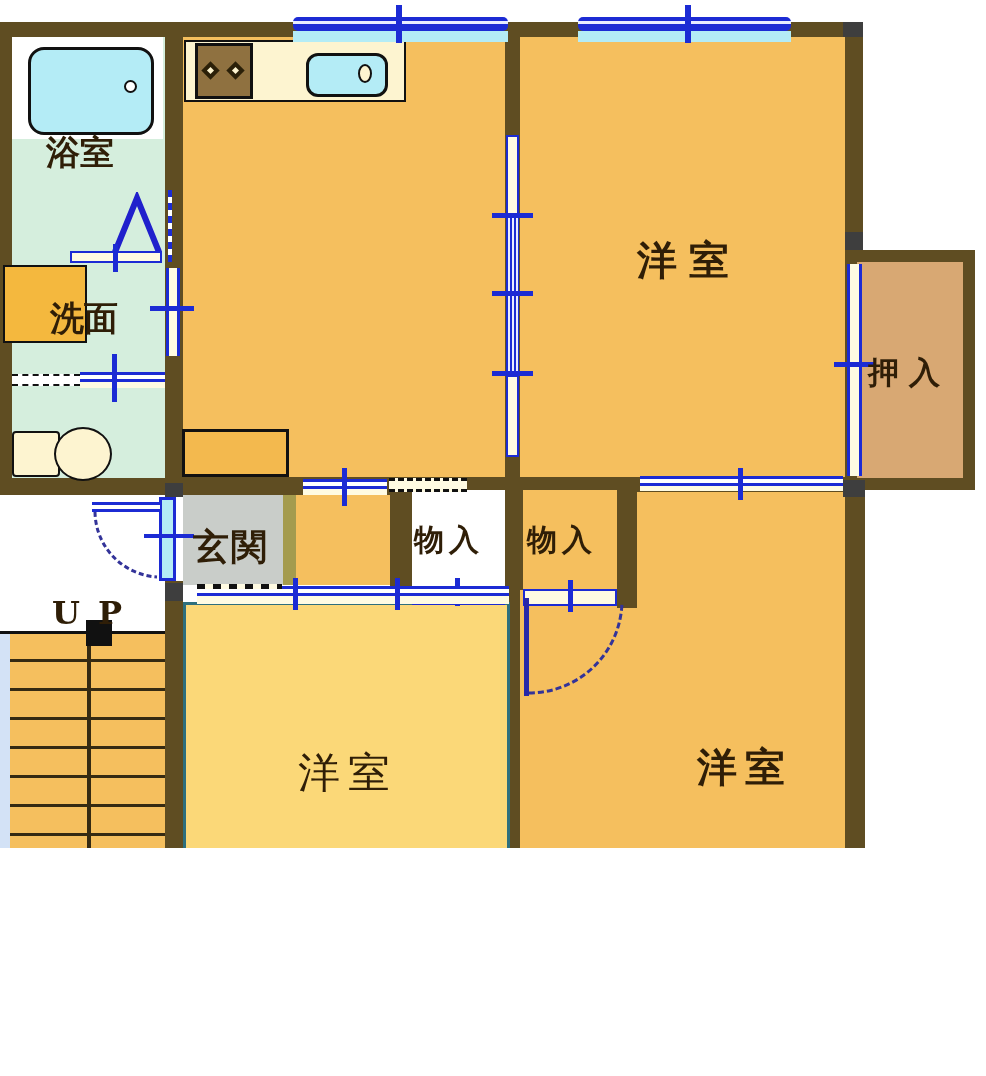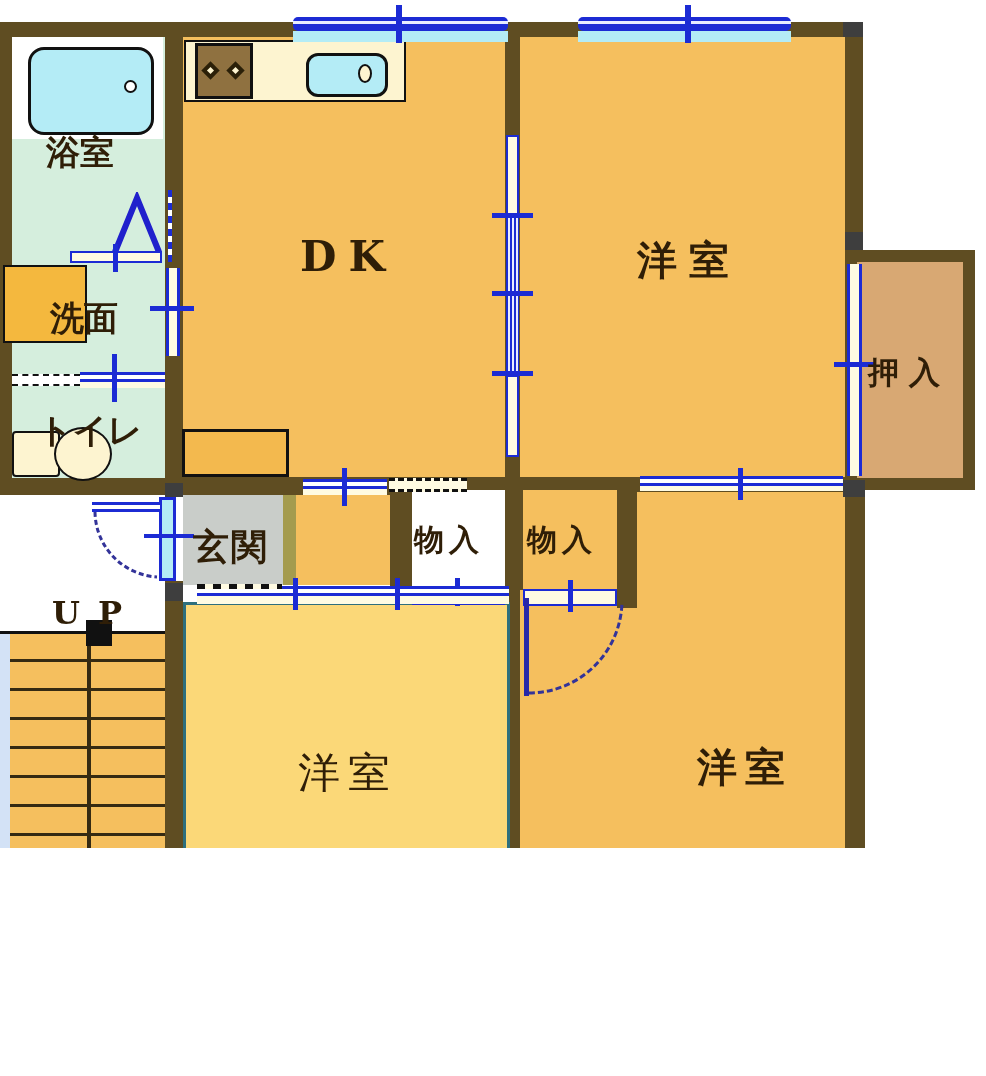--- a/index.html
+++ b/index.html
@@ -167,22 +167,20 @@
   </svg>
 
   <div class="abs" style="left:0px;top:631px;width:165px;height:3px;background:#111;"></div>
   <div class="abs" style="left:10px;top:633px;width:155px;height:284px;background:repeating-linear-gradient(to bottom,rgba(0,0,0,0) 0 26px,#352a12 26px 29px);"></div>
   <div class="abs" style="left:87px;top:633px;width:4px;height:284px;background:#352a12;"></div>
   <div class="abs" style="left:10px;top:914px;width:78px;height:3px;background:#352a12;"></div>
   <div class="abs" style="left:86px;top:620px;width:26px;height:26px;background:#111;"></div>
 
   <div class="lbl" style="left:46px;top:130px;font-size:34px;">浴室</div>
   <div class="lbl" style="left:50px;top:296px;font-size:34px;">洗面</div>
-  <div class="lbl" style="left:38px;top:408px;font-size:34px;">トイレ</div>
-  <div class="lbl" style="left:300px;top:232px;font-size:42px;font-family:'DejaVu Serif',serif;letter-spacing:12px;">DK</div>
   <div class="lbl" style="left:637px;top:233px;font-size:40px;letter-spacing:12px;">洋室</div>
   <div class="lbl" style="left:868px;top:352px;font-size:31px;letter-spacing:10px;">押入</div>
   <div class="lbl" style="left:193px;top:523px;font-size:36px;letter-spacing:2px;">玄関</div>
   <div class="lbl" style="left:414px;top:520px;font-size:30px;letter-spacing:5px;">物入</div>
   <div class="lbl" style="left:527px;top:520px;font-size:30px;letter-spacing:5px;">物入</div>
   <div class="lbl" style="left:298px;top:745px;font-size:42px;font-weight:normal;font-family:'Liberation Serif',serif;letter-spacing:8px;">洋室</div>
   <div class="lbl" style="left:697px;top:740px;font-size:40px;letter-spacing:8px;">洋室</div>
   <div class="lbl" style="left:52px;top:594px;font-size:32px;font-family:'DejaVu Serif',serif;">U</div>
   <div class="lbl" style="left:98px;top:594px;font-size:32px;font-family:'DejaVu Serif',serif;">P</div>
 

